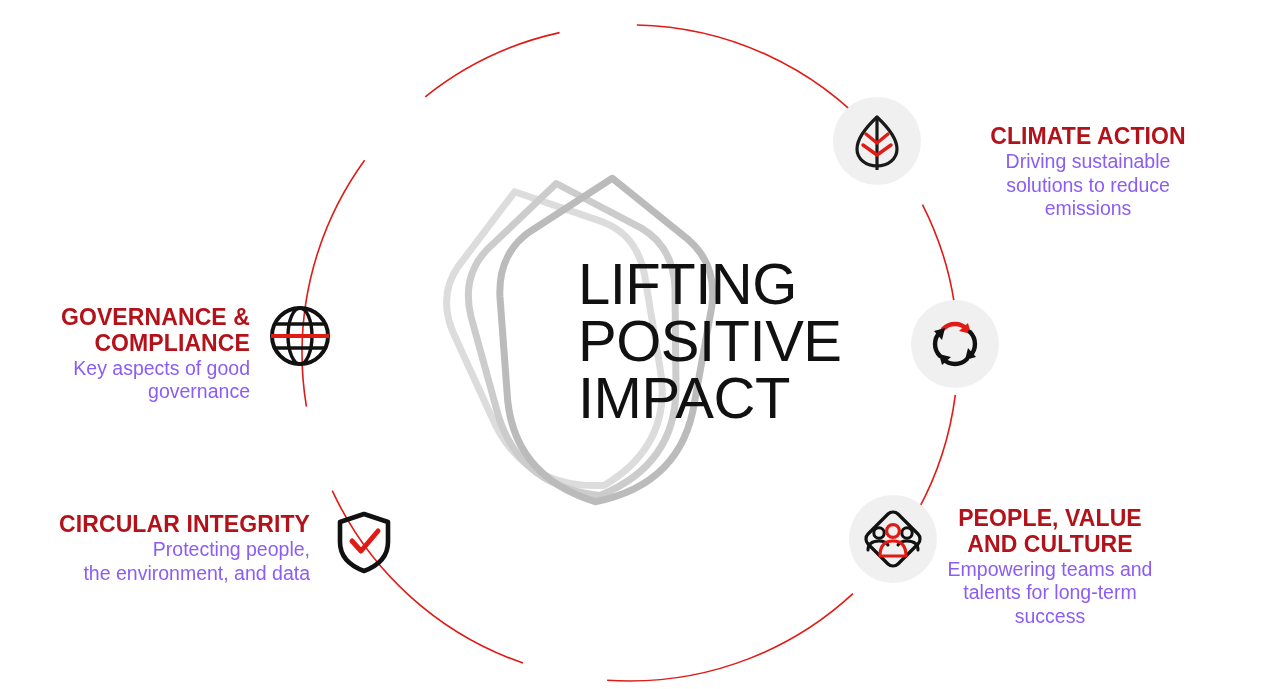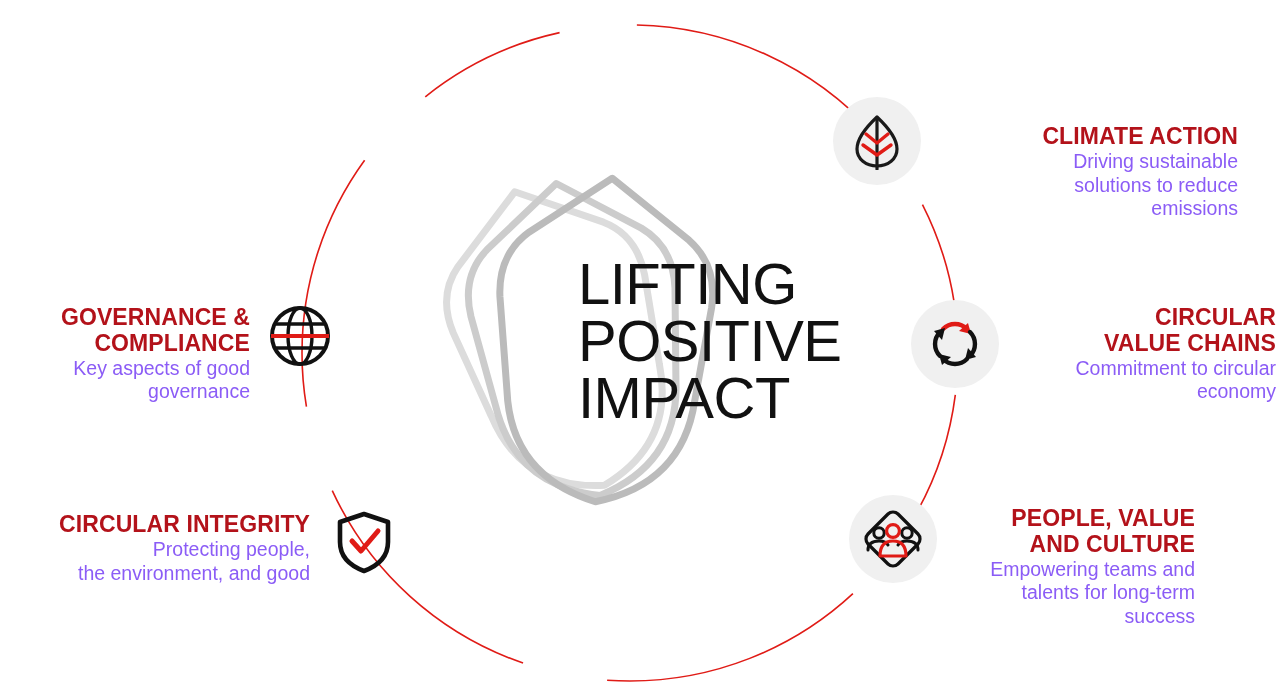--- a/index.html
+++ b/index.html
@@ -51,21 +51,21 @@
     letter-spacing: 0.1px;
     white-space: pre-line;
   }
   .block .sub {
     color: #8b5cf6;
     font-weight: 400;
     font-size: 19.5px;
     line-height: 1.22;
     white-space: pre-line;
   }
-  .block.right { text-align: right; }
+  .block.right { text-align: center; }
   .block.left  { text-align: right; }
 </style>
 </head>
 <body>
 
 <div id="stage">
 
   <div class="layer" id="ring-layer">
     <svg width="1280" height="689" viewBox="0 0 1280 689">
 
@@ -184,39 +184,33 @@
 
   <div class="layer" id="text-layer">
 
     <div class="block right" style="left:938px; top:124px; width:300px;">
       <div class="head">CLIMATE ACTION</div>
       <div class="sub">Driving sustainable
 solutions to reduce
 emissions</div>
     </div>
 
-    <div class="block right" style="left:1026px; top:305px; width:250px;">
-      <div class="head">CIRCULAR
-VALUE CHAINS</div>
-      <div class="sub">Commitment to circular
-economy</div>
-    </div>
 
     <div class="block right" style="left:905px; top:506px; width:290px;">
       <div class="head">PEOPLE, VALUE
 AND CULTURE</div>
       <div class="sub">Empowering teams and
 talents for long-term
 success</div>
     </div>
 
     <div class="block left" style="left:0px; top:512px; width:310px;">
       <div class="head">CIRCULAR INTEGRITY</div>
       <div class="sub">Protecting people,
-the environment, and good</div>
+the environment, and data</div>
     </div>
 
     <div class="block left" style="left:0px; top:305px; width:250px;">
       <div class="head">GOVERNANCE &amp;
 COMPLIANCE</div>
       <div class="sub">Key aspects of good
 governance</div>
     </div>
 
   </div>

